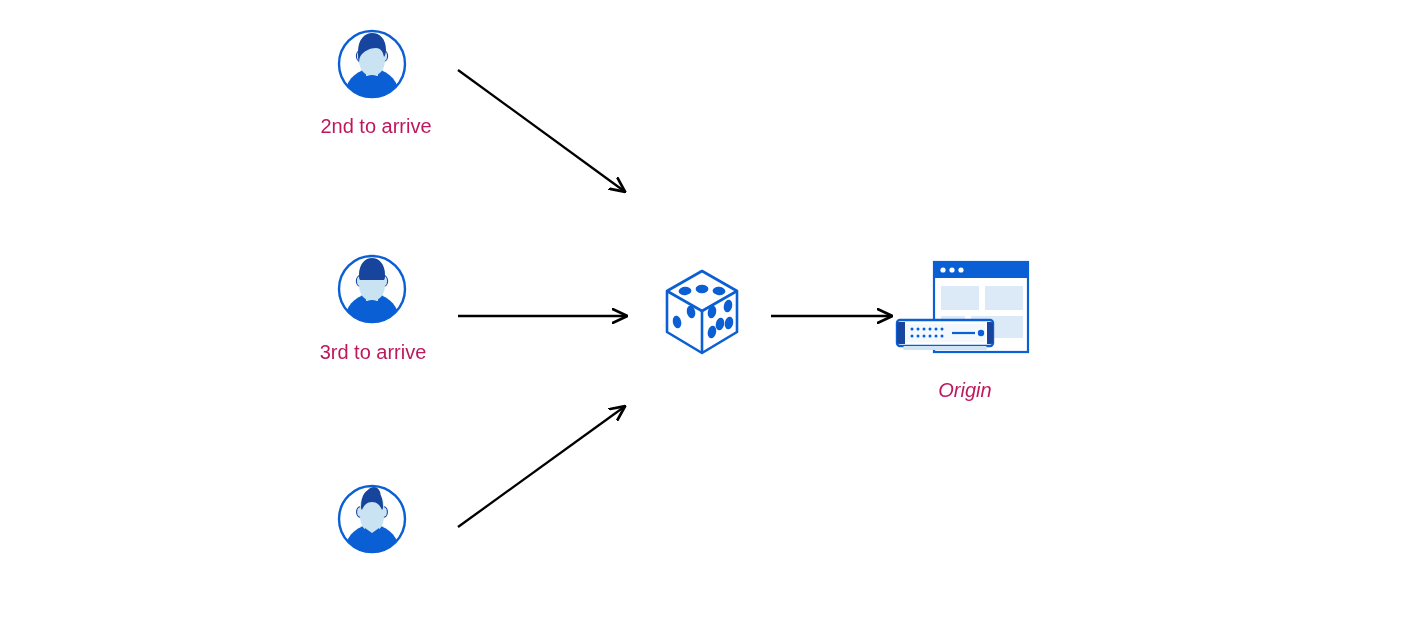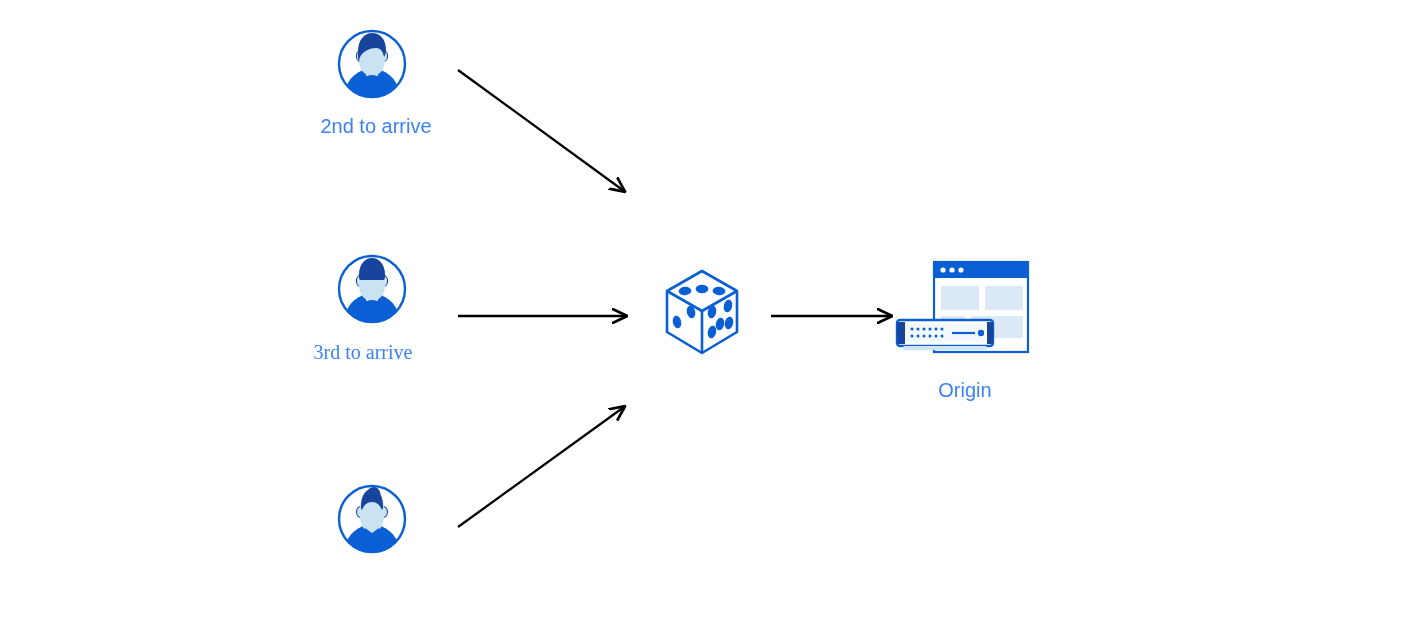--- a/index.html
+++ b/index.html
@@ -19,21 +19,21 @@
   }
   .node-icon {
     display: block;
   }
   .node-label {
     position: absolute;
     width: 240px;
     text-align: center;
     font-size: 20px;
     line-height: 24px;
-    color: #3b82f6;
+    color: #be185d;
     font-family: "Liberation Sans", sans-serif;
     white-space: nowrap;
   }
   #arrow-layer {
     position: absolute;
     left: 0;
     top: 0;
     width: 1405px;
     height: 633px;
     pointer-events: none;
@@ -98,21 +98,21 @@
         <path d="M29 44 c0 4 14 4 14 0 l0 -4 -14 0z" fill="#9fcbe5"></path>
         <ellipse cx="24" cy="28" rx="3.6" ry="5.4" fill="#c9e3f2" stroke="#17459e" stroke-width="1.1"></ellipse>
         <ellipse cx="48" cy="28" rx="3.6" ry="5.4" fill="#c9e3f2" stroke="#17459e" stroke-width="1.1"></ellipse>
         <path d="M23 23 c0 -11 6 -17 13 -17 c7 0 13 6 13 17 l0 9 c0 10 -6 16 -13 16 c-7 0 -13 -6 -13 -16z" fill="#c9e3f2"></path>
         <path d="M23 22 c0 -11 6 -17 13 -17 c7 0 13 6 13 17 c0 2 0 4 -1 5 l-24 0 c-1 -1 -1 -3 -1 -5z" fill="#17459e"></path>
         <path d="M36 47 c-3 0 -6 1 -7 3 l0 5 14 0 0 -5 c-1 -2 -4 -3 -7 -3z" fill="#0b5fd4"></path>
       </g>
       <circle cx="36" cy="36" r="33" fill="none" stroke="#0b5fd4" stroke-width="2.4"></circle>
     </svg>
   </div>
-  <div class="node-label" style="left:243px; top:340px;font-family:Liberation Serif, serif;">3rd to arrive</div>
+  <div class="node-label" style="left:253px; top:340px;">3rd to arrive</div>
 
   <div class="avatar-wrap" style="left:336px; top:483px;">
     <svg class="node-icon" width="72" height="72" viewBox="0 0 72 72" xmlns="http://www.w3.org/2000/svg">
       <defs>
         <clipPath id="clipC">
             <circle cx="36" cy="36" r="33"></circle>
           </clipPath>
       </defs>
       <circle cx="36" cy="36" r="33" fill="#ffffff"></circle>
       <g clip-path="url(#clipC)">
@@ -187,15 +187,15 @@
             <circle cx="37" cy="78" r="1.5"></circle>
           <circle cx="43" cy="78" r="1.5"></circle>
             <circle cx="49" cy="78" r="1.5"></circle>
         </g>
         <line x1="59" y1="75" x2="82" y2="75" stroke="#0b5fd4" stroke-width="2.2"></line>
         <circle cx="88" cy="75" r="3.2" fill="#0b5fd4"></circle>
         <rect x="10" y="88" width="84" height="4" rx="1.5" fill="#cfe4f5"></rect>
       </g>
     </svg>
   </div>
-  <div class="node-label" style="left:845px; top:378px;">Origin</div>
+  <div class="node-label" style="left:845px; top:378px;font-style:italic;">Origin</div>
 
 </div>
 
 </body></html>

